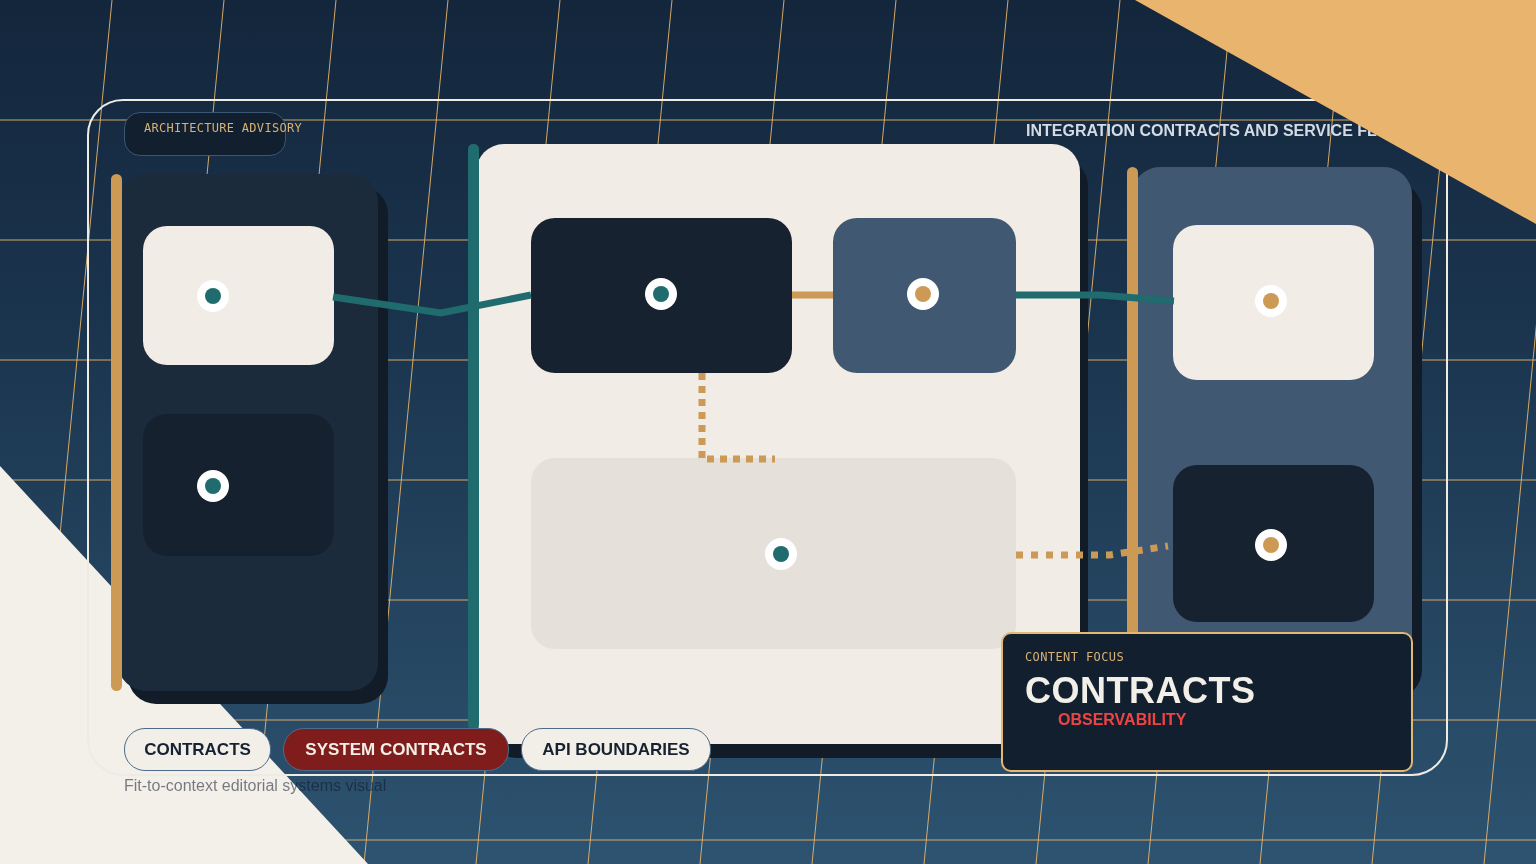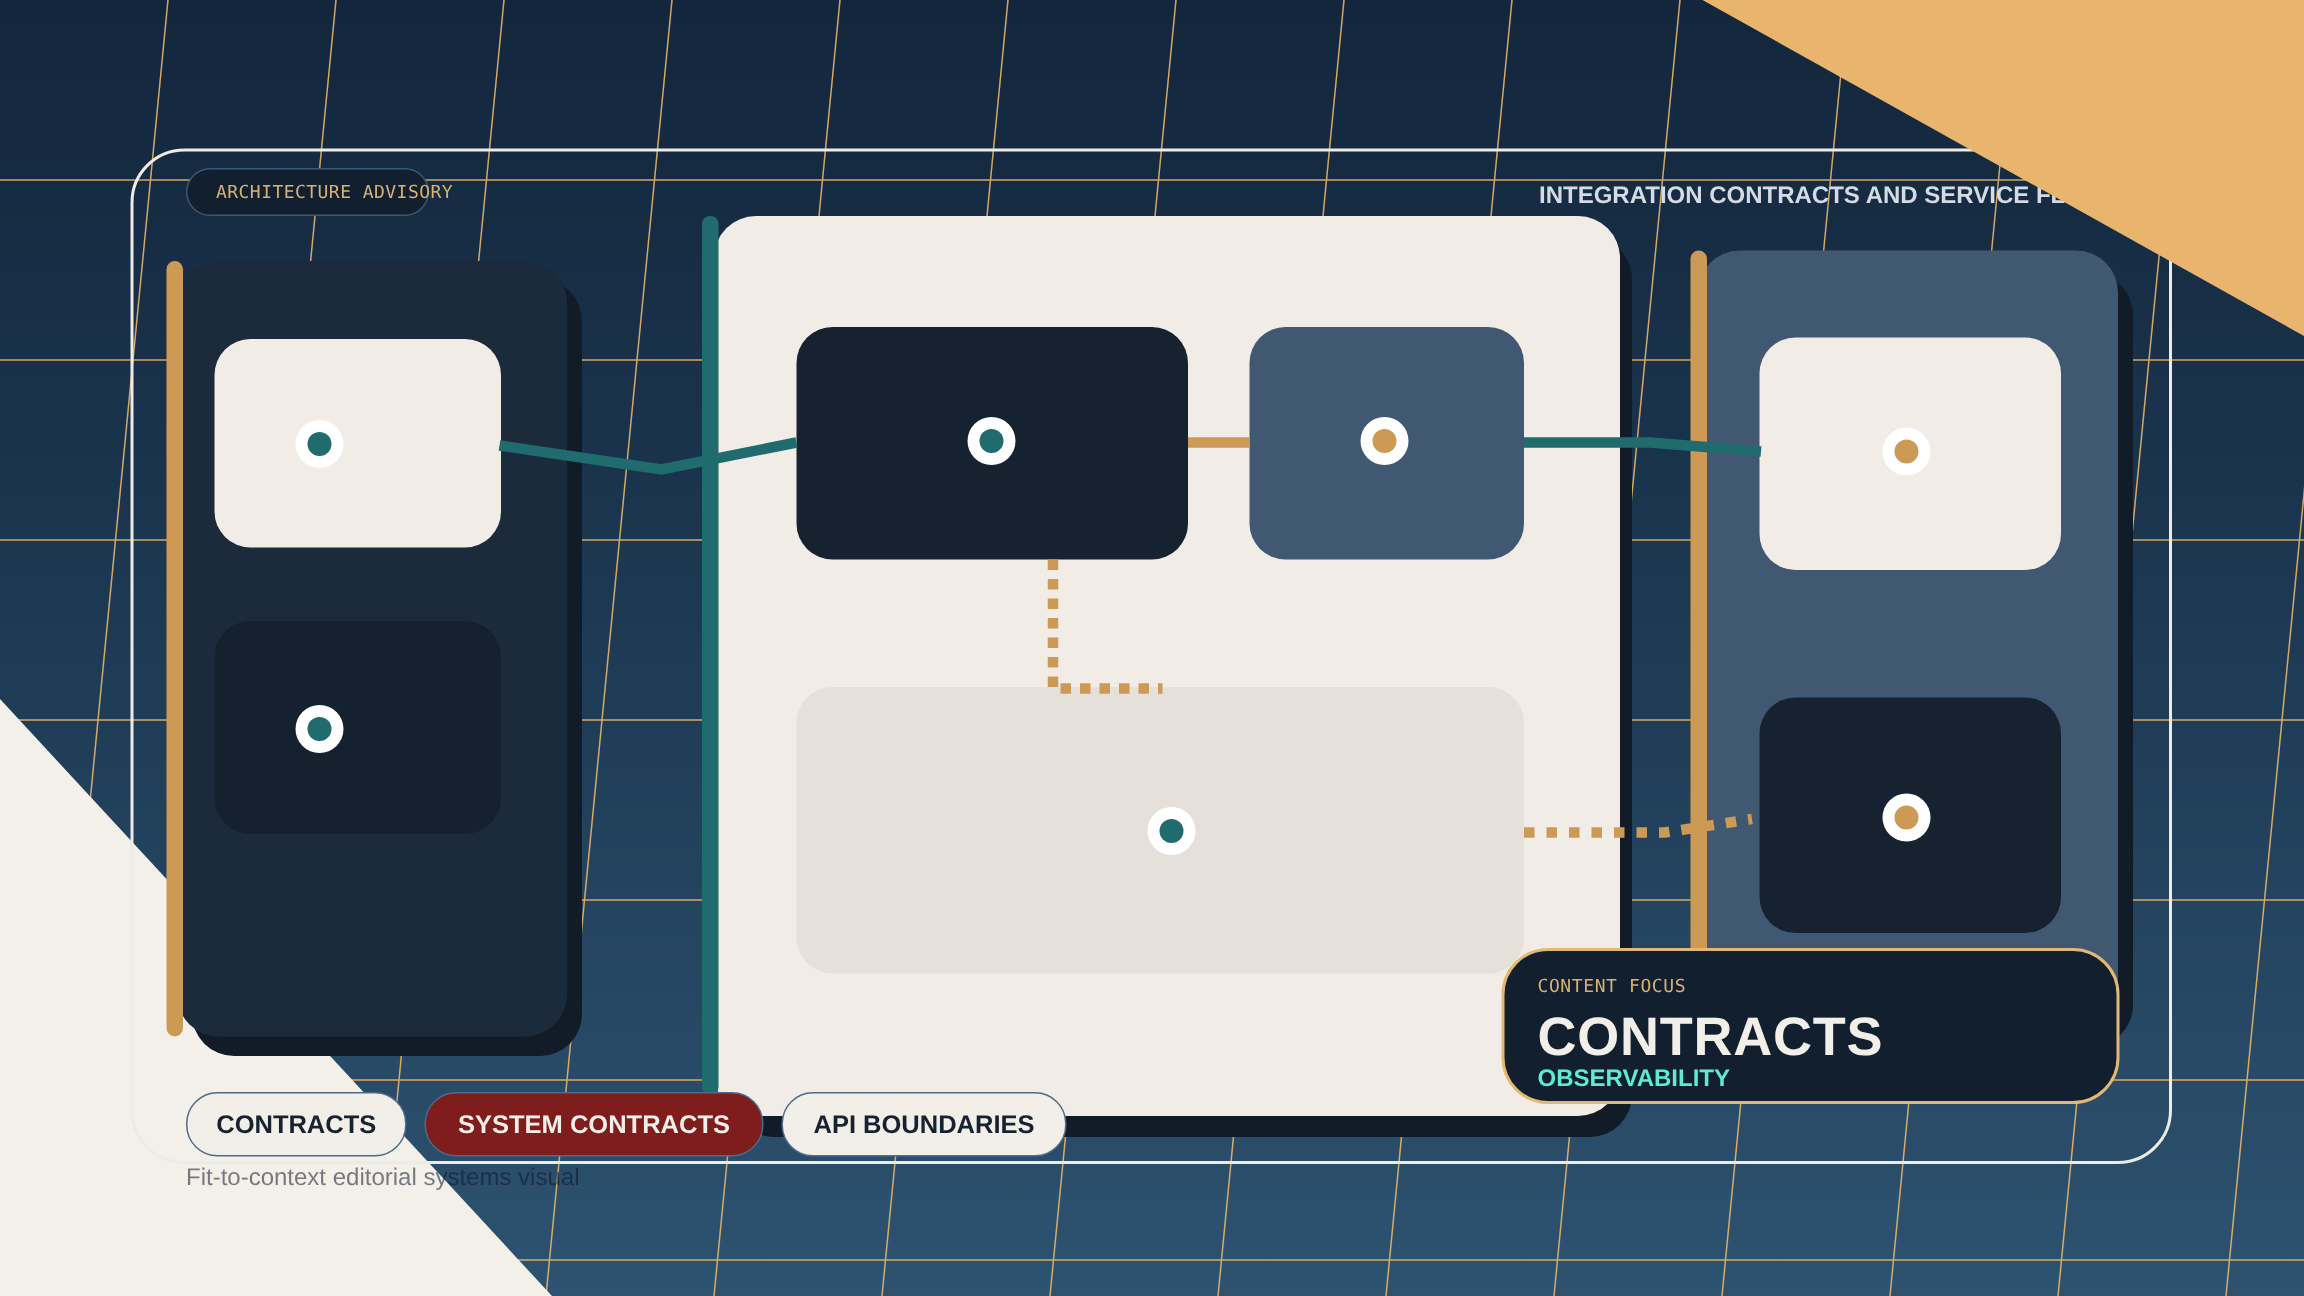--- a/index.html
+++ b/index.html
@@ -9,21 +9,21 @@
       background: linear-gradient(180deg, #13263c 0%, #1a334c 35%, #24445f 70%, #2d5370 100%);
       font-family: "Liberation Sans", sans-serif;
     }
     svg.layer { position: absolute; left: 0; top: 0; }
 
     .frame {
       position: absolute; left: 87px; top: 99px; width: 1361px; height: 677px;
       border: 2px solid #eeeae4; border-radius: 36px;
     }
     .kicker {
-      position: absolute; left: 124px; top: 112px; width: 162px; height: 32px;
+      position: absolute; left: 124px; top: 112px; width: 162px; height: 44px;
       border-radius: 16px; background: #121f2e; border: 1px solid #3c5675;
       color: #d7b176; font-family: "DejaVu Sans Mono", monospace; font-size: 12px;
       letter-spacing: 0.3px; line-height: 30px; padding-left: 19px; white-space: nowrap;
     }
     .heading {
       position: absolute; left: 1026px; top: 122px; color: #d4dbe4;
       font-weight: bold; font-size: 16px; white-space: nowrap;
     }
 
     .panel { position: absolute; border-radius: 28px; }
@@ -35,27 +35,27 @@
     .dot {
       position: absolute; width: 32px; height: 32px; border-radius: 50%;
       background: #ffffff; margin-left: -16px; margin-top: -16px;
     }
     .dot::after {
       content: ""; position: absolute; left: 8px; top: 8px; width: 16px; height: 16px;
       border-radius: 50%; background: var(--c);
     }
 
     .focus-card {
-      position: absolute; left: 1001px; top: 632px; width: 412px; height: 104px;
-      background: #121f2e; border: 2px solid #e3b873; border-radius: 31px;
+      position: absolute; left: 1001px; top: 632px; width: 412px; height: 140px;
+      background: #121f2e; border: 2px solid #e3b873; border-radius: 10px;
       padding: 16px 0 0 22px;
     }
     .focus-kicker { color: #d7b176; font-family: "DejaVu Sans Mono", monospace; font-size: 12px; letter-spacing: 0.4px; }
     .focus-title { color: #f2eee8; font-weight: bold; font-size: 36px; line-height: 40px; margin-top: 7px; letter-spacing: 0.5px; }
-    .focus-sub { color: #5eead4; font-weight: bold; font-size: 16px; margin-top: 0px; }
+    .focus-sub { color: #ef4444; font-weight: bold; font-size: 16px; margin-top: 0px; margin-left: 33px; }
 
     .chip {
       position: absolute; top: 728px; height: 43px; border-radius: 21px;
       font-weight: bold; font-size: 17px; line-height: 41px; text-align: center;
       border: 1px solid #4f6b8b; white-space: nowrap;
     }
     .chip.light { background: #f2eee8; color: #172231; }
     .chip.dark { background: #7f1d1d; color: #f2eee8; }
     .caption {
       position: absolute; left: 124px; top: 777px; color: #0f172a; opacity: 0.55;

